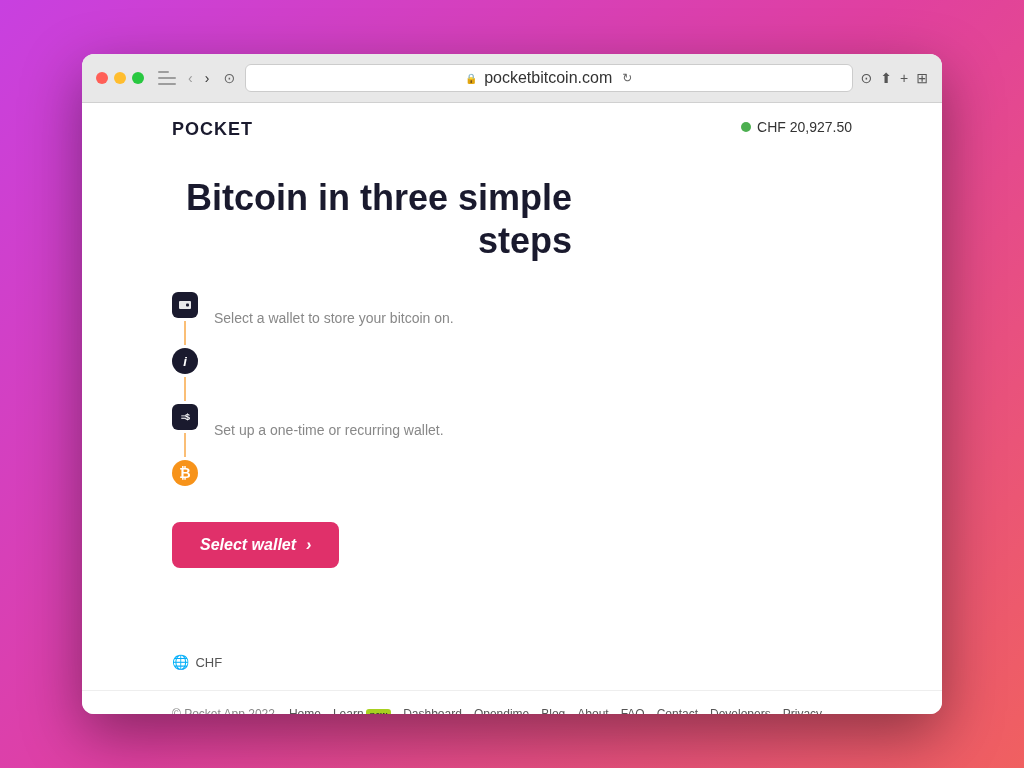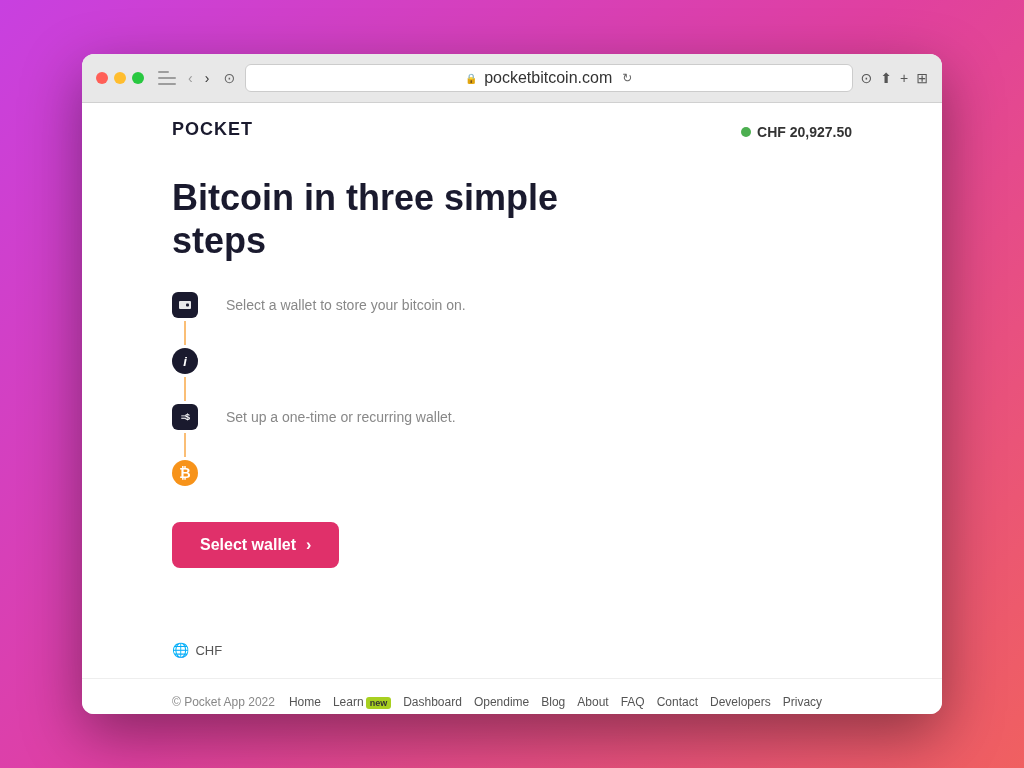--- a/index.html
+++ b/index.html
@@ -145,40 +145,40 @@
       background: white;
       overflow-y: auto;
       display: flex;
       flex-direction: column;
     }
 
     
     .site-header {
       display: flex;
       justify-content: space-between;
-      align-items: flex-end;
+      align-items: flex-start;
       padding: 16px 90px;
       background: white;
     }
 
     .logo {
       font-size: 18px;
       font-weight: 800;
       letter-spacing: 1px;
       color: #1a1a2e;
       text-transform: uppercase;
     }
 
     .price-badge {
       display: flex;
       align-items: center;
       gap: 6px;
       font-size: 14px;
       color: #333;
-      font-weight: 700;
+      font-weight: 400;
     }
 
     .price-dot {
       width: 10px;
       height: 10px;
       border-radius: 50%;
       background: #4caf50;
     }
 
     
@@ -187,31 +187,32 @@
       padding: 20px 90px 30px;
     }
 
     .headline {
       font-size: 36px;
       font-weight: 700;
       color: #1a1a2e;
       line-height: 1.2;
       margin-bottom: 30px;
       max-width: 400px;
+      text-align: right;
     }
 
     .steps-list {
       list-style: none;
       margin-bottom: 36px;
     }
 
     .step-item {
       display: flex;
-      align-items: flex-start;
-      gap: 28px;
+      align-items: flex-end;
+      gap: 16px;
       margin-bottom: 0;
       position: relative;
     }
 
     .step-connector {
       display: flex;
       flex-direction: column;
       align-items: center;
     }
 
@@ -276,21 +277,22 @@
       color: white;
       border: none;
       border-radius: 8px;
       padding: 14px 28px;
       font-size: 16px;
       font-weight: 600;
       cursor: pointer;
       display: inline-flex;
       align-items: center;
       gap: 10px;
-      margin-bottom: 44px;
+      margin-bottom: 56px;
+      font-style: italic;
     }
 
     .cta-arrow {
       font-size: 16px;
     }
 
     
     .locale-selectors {
       display: flex;
       flex-direction: column;

